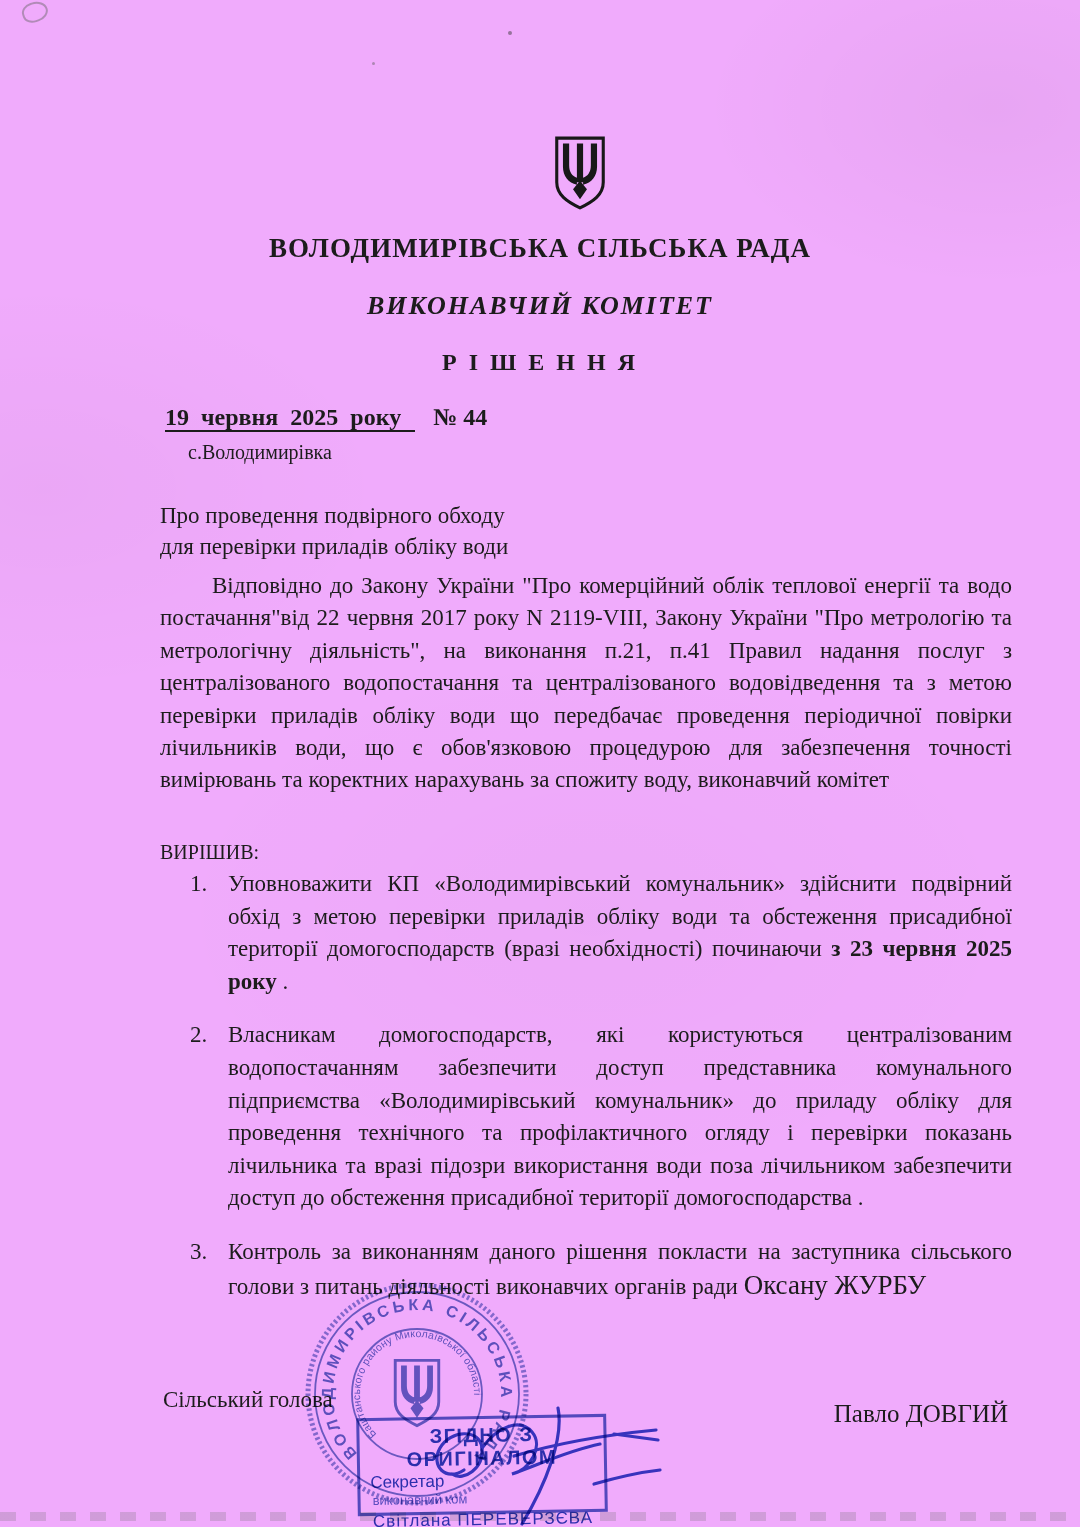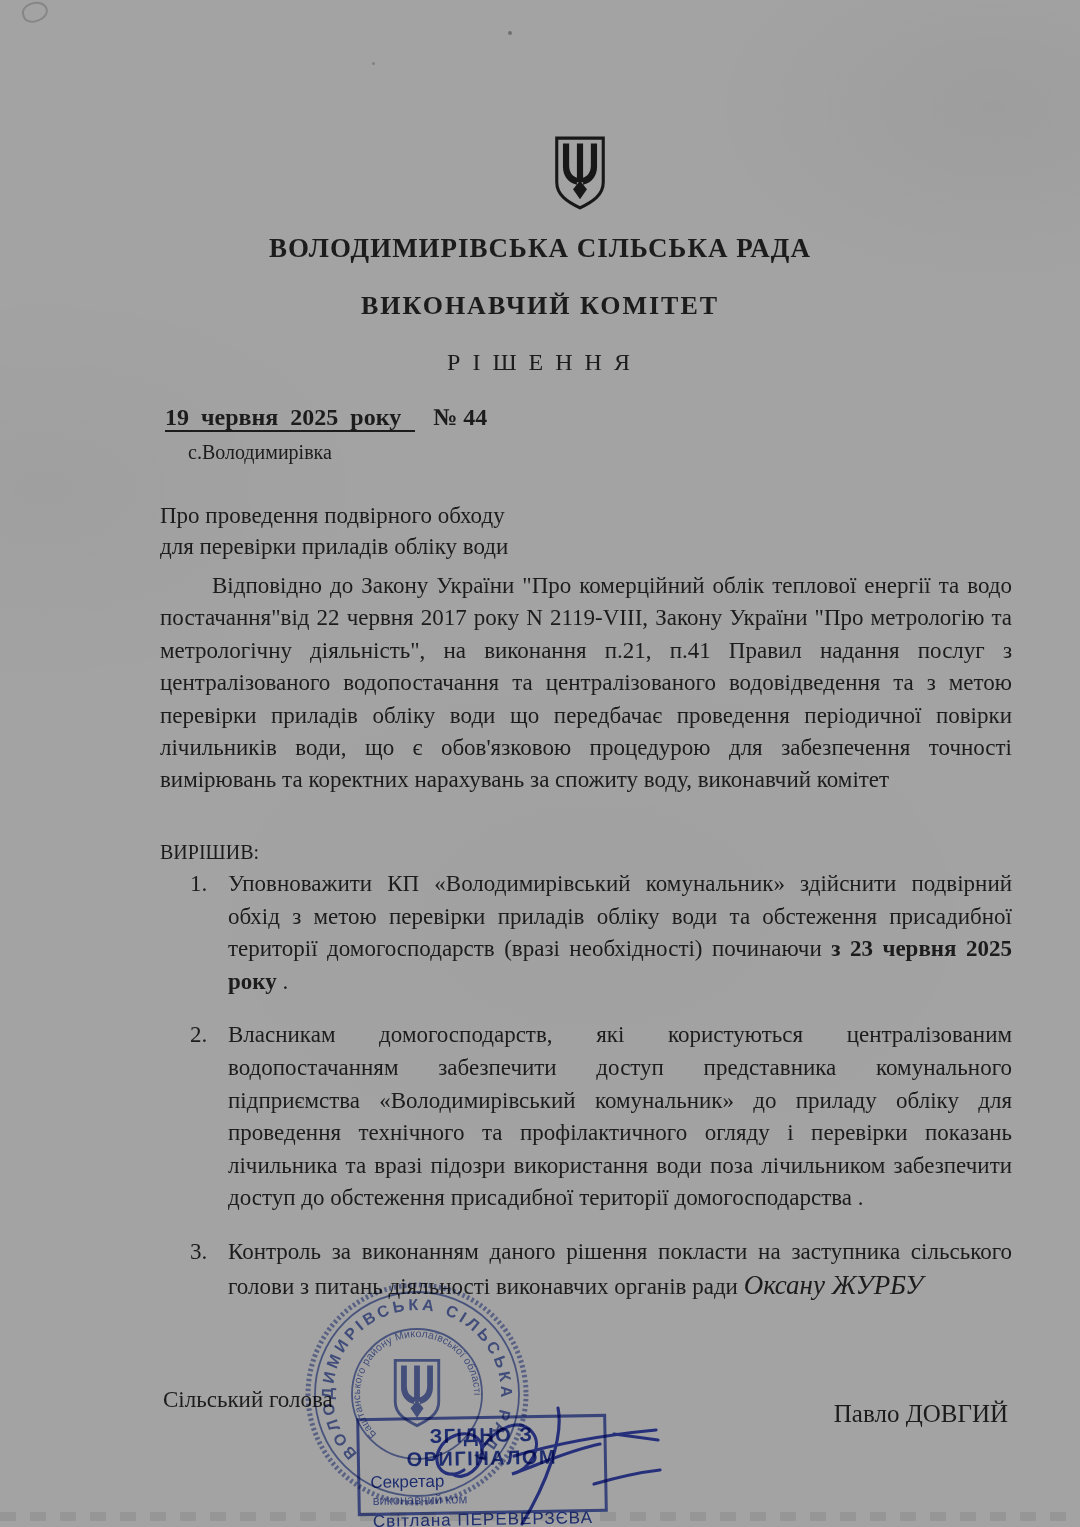--- a/index.html
+++ b/index.html
@@ -1,36 +1,36 @@
 <!DOCTYPE html>
 <html lang="uk"><head>
 <meta charset="utf-8">
 <style>
   html,body{margin:0;padding:0;background:#ffffff;}
   .page{
     position:relative;width:1080px;height:1527px;overflow:hidden;
-    background:#a3a3a3;color:#1c1c1c;
+    background:#f0abfc;color:#1c1c1c;
     font-family:"Liberation Serif","DejaVu Serif",serif;
   }
   
   .page::before{
     content:"";position:absolute;inset:0;pointer-events:none;
     background:
       radial-gradient(420px 260px at 92% 7%, rgba(0,0,0,.035), transparent 70%),
       radial-gradient(500px 300px at 4% 32%, rgba(0,0,0,.025), transparent 70%),
       radial-gradient(600px 380px at 55% 60%, rgba(0,0,0,.015), transparent 75%);
   }
   .abs{position:absolute;}
   .centered{position:absolute;left:0;width:100%;text-align:center;}
 
   .emblem{left:549px;top:132px;width:62px;height:82px;color:#181818;}
 
   .org-name{top:233px;font-size:27px;font-weight:bold;letter-spacing:1px;}
-  .committee{top:291px;font-size:26px;font-weight:bold;letter-spacing:2px;}
-  .doc-type{top:349px;font-size:24px;font-weight:normal;letter-spacing:3px;}
+  .committee{top:291px;font-size:26px;font-weight:bold;letter-spacing:2px;font-style:italic;}
+  .doc-type{top:349px;font-size:24px;font-weight:bold;letter-spacing:3px;}
 
   .dateline{left:165px;top:404px;font-size:24px;font-weight:bold;}
   .dateline .date{border-bottom:2px solid #1c1c1c;padding-right:14px;word-spacing:6px;}
   .dateline .num{margin-left:18px;}
   .place{left:188px;top:441px;font-size:20px;}
 
   .subject{left:160px;top:500px;font-size:23px;line-height:31px;}
 
   .preamble{
     left:160px;top:570px;width:852px;
@@ -39,21 +39,21 @@
 
   .resolved{left:160px;top:841px;font-size:20px;}
 
   ol.res-list{
     left:160px;top:868px;width:852px;margin:0;padding:0;list-style:none;
     font-size:23px;line-height:32.6px;text-align:justify;
   }
   ol.res-list li{position:relative;padding-left:68px;margin-bottom:21px;}
   ol.res-list li .num{position:absolute;left:30px;}
   .b{font-weight:bold;}
-  .lg{font-size:27px;font-style:italic;}
+  .lg{font-size:27px;}
 
   .sign-row{left:163px;top:1372px;width:845px;display:flex;justify-content:space-between;align-items:center;}
   .signer-title{font-size:23px;}
   .signer-name{font-size:25px;margin-top:28px;}
 
   .round-stamp{left:296px;top:1279px;z-index:5;mix-blend-mode:multiply;opacity:.9;}
   .rect-stamp{
     left:357px;top:1416px;width:244px;height:92px;z-index:6;
     border:3px solid rgba(47,70,175,.8);color:#2f46af;
     mix-blend-mode:multiply;transform:rotate(-1deg);

